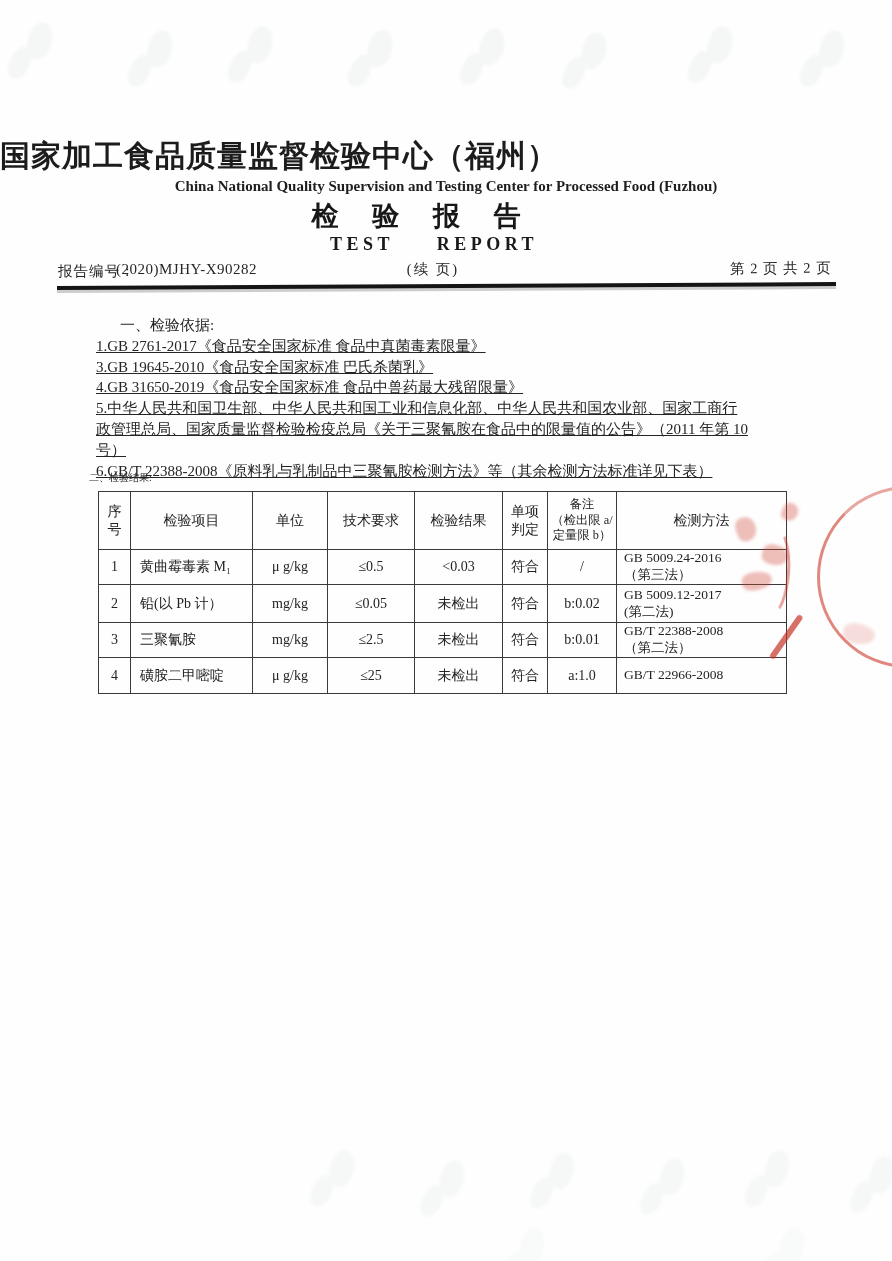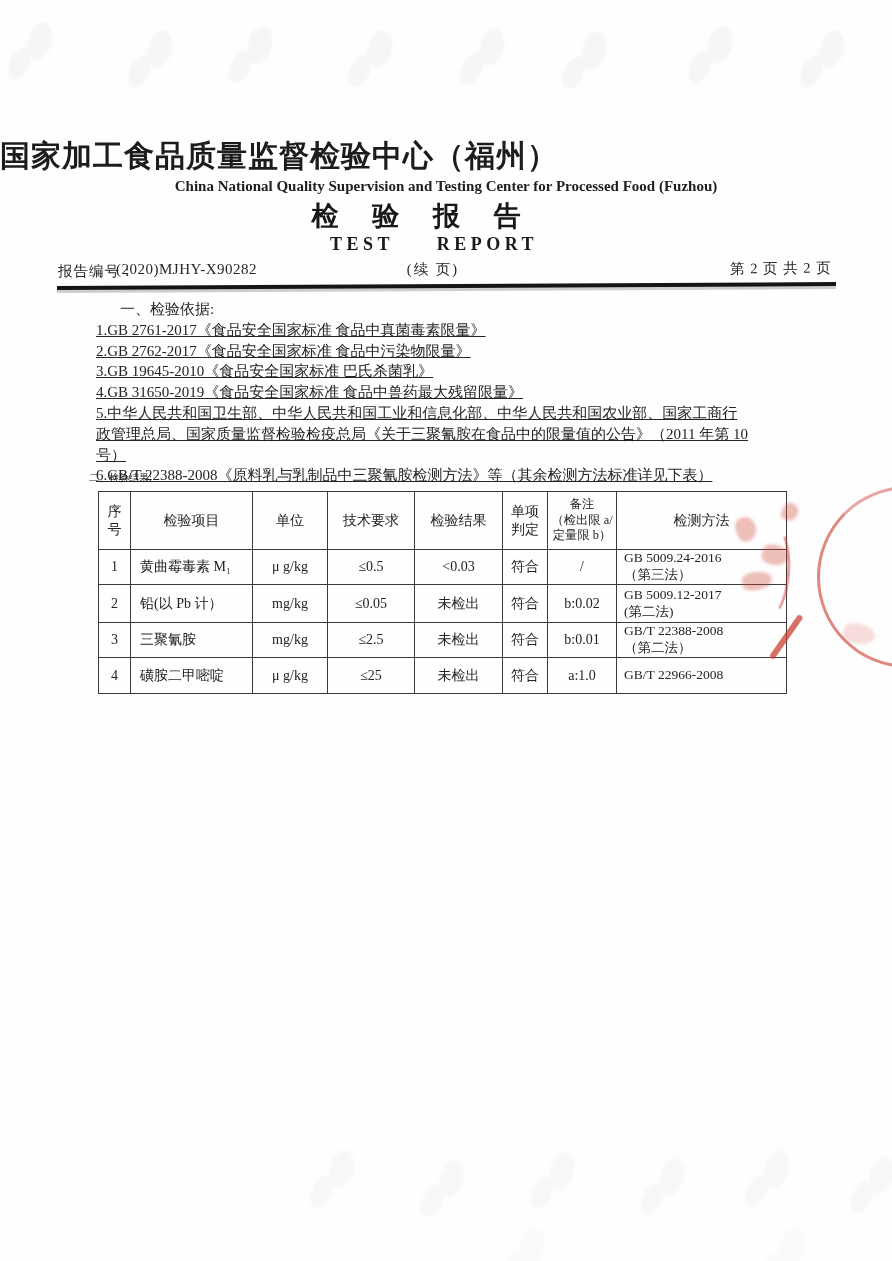--- a/index.html
+++ b/index.html
@@ -24,21 +24,21 @@
     font-size:18px;font-weight:bold;letter-spacing:4.5px;word-spacing:34px;color:#1a1a1a;transform:translateX(-12px);}
   .info-line{position:absolute;top:259px;left:0;width:892px;height:22px;font-size:14.5px;}
   .report-no-label{position:absolute;left:58px;top:3px;letter-spacing:1px;}
   .report-no-value{position:absolute;left:116px;top:2px;font-size:15px;letter-spacing:.5px;}
   .continued{position:absolute;left:0;width:892px;text-align:center;top:1px;transform:translateX(-13px);letter-spacing:2px;}
   .page-indicator{position:absolute;right:60px;top:0;letter-spacing:1px;transform:rotate(-.6deg);}
   .rule{position:absolute;top:284px;left:57px;width:779px;height:4px;background:#151515;
     transform:rotate(-.28deg);box-shadow:0 3px 0 rgba(60,60,60,.25);}
   
   .basis{position:absolute;left:96px;top:299px;width:752px;font-size:15px;line-height:20.8px;color:#242424;}
-  .basis-heading{text-indent:24px;}
+  .basis-heading{text-indent:24px;margin-top:16px;}
   .basis-item{white-space:pre-line;text-decoration:underline;}
   .results-heading{position:absolute;left:89px;top:471px;font-size:10px;color:#242424;}
   
   .tbl{position:absolute;left:98px;top:491px;border-collapse:collapse;table-layout:fixed;width:688px;
     font-size:14px;color:#232323;}
   .tbl th,.tbl td{border:1.4px solid #3a3a3a;padding:0;text-align:center;vertical-align:middle;
     white-space:pre-line;line-height:1.25;font-weight:normal;overflow:hidden;}
   .tbl th{font-size:14px;}
   .tbl th.small{font-size:12.3px;line-height:1.3;}
   .tbl td.left{text-align:left;padding-left:9px;}
@@ -93,21 +93,20 @@
     <span class="report-no-label">报告编号：</span>
     <span class="report-no-value">(2020)MJHY-X90282</span>
     <span class="continued">(续 页)</span>
     <span class="page-indicator">第 2 页  共 2 页</span>
   </div>
   <div class="rule"></div>
 
   <div class="basis">
     <div class="basis-heading">一、检验依据:</div>
     <div class="basis-item">1.GB 2761-2017《食品安全国家标准 食品中真菌毒素限量》</div>
-    <div class="basis-item">2.GB 2762-2017《食品安全国家标准 食品中污染物限量》</div>
     <div class="basis-item">3.GB 19645-2010《食品安全国家标准 巴氏杀菌乳》</div>
     <div class="basis-item">4.GB 31650-2019《食品安全国家标准 食品中兽药最大残留限量》</div>
     <div class="basis-item">5.中华人民共和国卫生部、中华人民共和国工业和信息化部、中华人民共和国农业部、国家工商行
 政管理总局、国家质量监督检验检疫总局《关于三聚氰胺在食品中的限量值的公告》（2011 年第 10
 号）</div>
     <div class="basis-item">6.GB/T 22388-2008《原料乳与乳制品中三聚氰胺检测方法》等（其余检测方法标准详见下表）</div>
   </div>
 
   <div class="results-heading">二、检验结果:</div>
 

